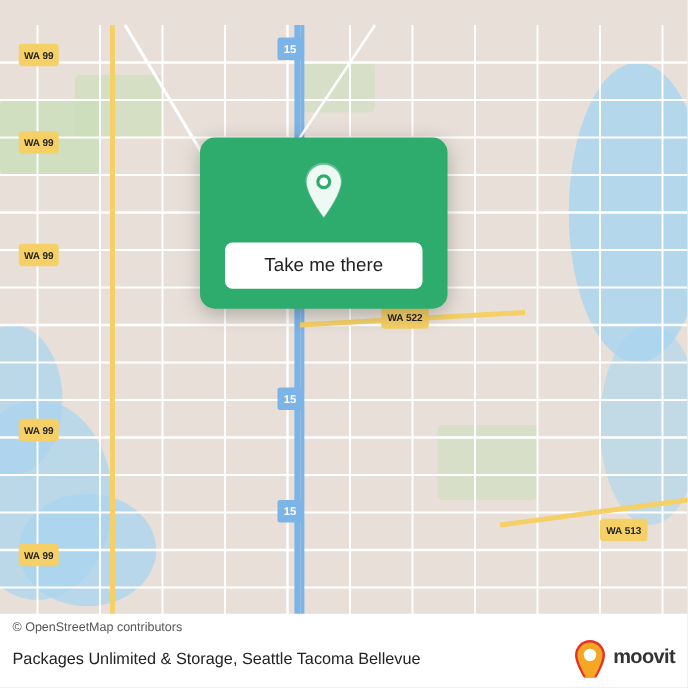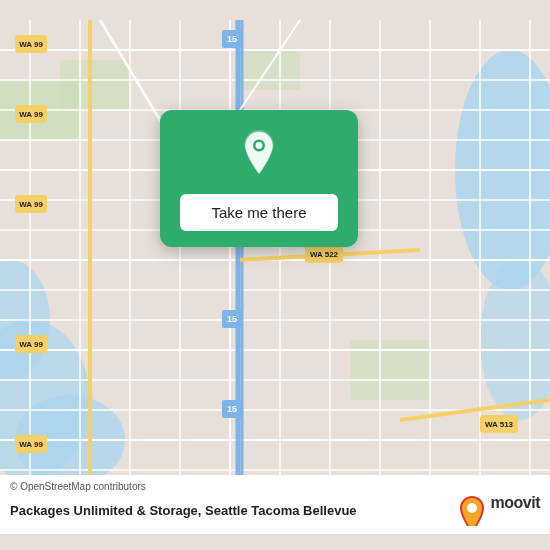--- a/index.html
+++ b/index.html
@@ -67,21 +67,21 @@
       font-size: 15px;
       font-weight: 500;
       cursor: pointer;
       margin-top: 4px;
       margin-bottom: 16px;
     }
 
     
     #bottom-bar {
       position: absolute;
-      bottom: 16px;
+      bottom: 0;
       left: 0;
       width: 100%;
       background: white;
       padding: 6px 10px 8px 10px;
       z-index: 10;
     }
 
     #attribution {
       font-size: 10px;
       color: #555;
@@ -90,26 +90,27 @@
 
     #place-info {
       display: flex;
       align-items: center;
       justify-content: space-between;
     }
 
     #place-name {
       font-size: 13px;
       color: #222;
-      font-weight: 700;
+      font-weight: 400;
       text-align: right;
     }
 
     #moovit-logo {
       display: flex;
+      align-items: center;
       gap: 3px;
     }
 
     #moovit-icon {
       width: 32px;
       height: 32px;
     }
 
     #moovit-text {
       font-size: 16px;

